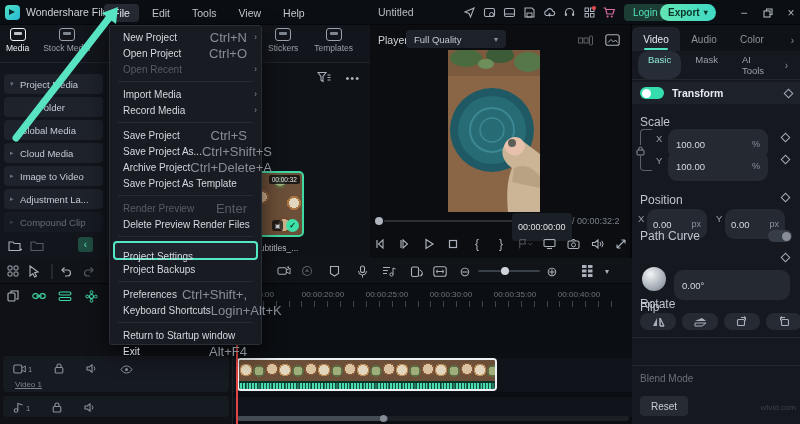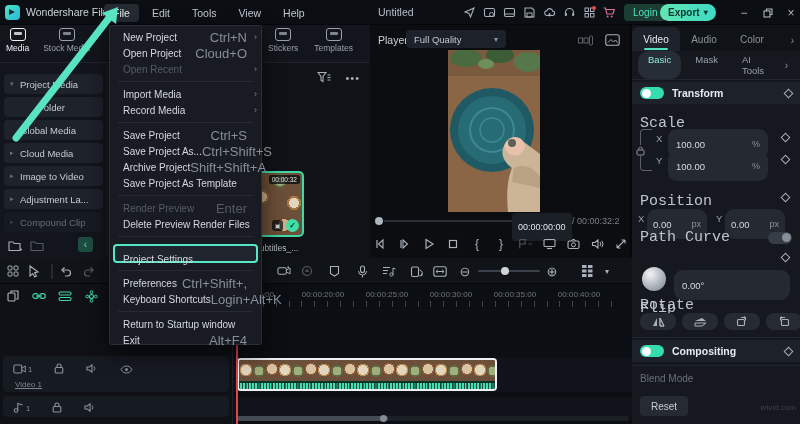--- a/index.html
+++ b/index.html
@@ -87,21 +87,21 @@
   .stab.active { background:#272d36; color:#8ee9d2; }
   .sec-row { position:absolute; left:0; width:168px; height:22px; background:#1d222a; display:flex; align-items:center; padding:0 8px; gap:8px; }
   .sec-title { font-size:10.5px; font-weight:bold; color:#e6eaee; }
   .toggle { width:24px; height:12px; border-radius:6px; position:relative; flex:none; }
   .toggle.on { background:#35dcae; }
   .toggle.on:after { content:""; position:absolute; left:1.5px; top:1.5px; width:9px; height:9px; border-radius:50%; background:#fff; }
   .toggle.off { background:#373d46; }
   .toggle.off:after { content:""; position:absolute; right:1.5px; top:1.5px; width:9px; height:9px; border-radius:50%; background:#878e98; }
   .diamond { width:7px; height:7px; border:1.2px solid #a7aeb8; transform:rotate(45deg); flex:none; }
   .ml-auto { margin-left:auto; }
-  .ilabel { font-size:15px; color:#bfc5cd;font-family:Liberation Mono, monospace; }
+  .ilabel { font-size:12px; color:#bfc5cd; }
   .dimlabel { font-size:10px; color:#6a707a; }
   .ifield { height:30px; background:#242932; border-radius:9px; display:flex; align-items:center; justify-content:space-between; padding:0 8px; font-size:9.5px; color:#d7dbe1; }
   .ifield .unit { color:#8b929c; font-size:9px; }
   .axis { font-size:9.5px; color:#9aa1ab; }
   .lockwrap { position:absolute; left:8px; top:0px; width:12px; height:42px; border-left:1px solid #5a6169; border-top:1px solid #5a6169; border-bottom:1px solid #5a6169; border-radius:4px 0 0 4px; }
   .lock-ico { position:absolute; left:-6px; top:15px; width:11px; height:11px; background:#15181e; color:#8b929c; font-size:8px; display:flex; align-items:center; justify-content:center; }
   .fbtn { width:36px; height:17px; background:#262b33; border-radius:8px; display:flex; align-items:center; justify-content:center; color:#aab1ba; }
   .dial { width:24px; height:24px; border-radius:50%; background:radial-gradient(circle at 35% 30%,#f2f4f6,#9aa2ac 70%,#6c737d); }
   .reset-btn { position:absolute; left:8px; top:371px; height:20px; padding:0 11px; background:#262b33; border-radius:4px; color:#c9ced6; font-size:10px; display:flex; align-items:center; }
   .watermark { position:absolute; right:4px; top:378px; font-size:8px; color:#3c424a; }
@@ -159,21 +159,21 @@
 
   
   .file-menu { position:absolute; left:109px; top:25px; width:153px; height:320px; background:#181b21; border:1px solid #2a2e36; border-radius:3px; box-shadow:0 8px 22px rgba(0,0,0,.6); z-index:40; padding-top:3px; }
   .fm-item { display:flex; align-items:center; height:16px; padding:0 14px 0 13px; position:relative; }
   .fm-label { font-size:10px; color:#d4d9df; white-space:nowrap; }
   .fm-sc { margin-left:auto; font-size:13px; color:#878e98; white-space:nowrap; }
   .fm-caret { position:absolute; right:4px; color:#878e98; font-size:9px; opacity:0; }
   .fm-caret.show { opacity:1; }
   .fm-item.disabled .fm-label, .fm-item.disabled .fm-sc { color:#565c65; }
   .fm-item.divider { height:1px; background:#262b33; margin:4px 8px; padding:0; }
-  .fm-item.highlight { height:19px; margin:7px 3px; padding:12px 11px 0 10px; border-radius:4px; box-shadow:inset 0 0 0 2px #54e8c7; background:#20242c; }
+  .fm-item.highlight { height:19px; margin:1px 3px; padding:12px 11px 0 10px; border-radius:4px; box-shadow:inset 0 0 0 2px #54e8c7; background:#20242c; }
 
   
   .annot { position:absolute; left:0; top:0; z-index:60; pointer-events:none; }
 </style>
 </head>
 <body>
 
 <div class="app">
 
   <div class="topbar">
@@ -562,25 +562,20 @@
         </span>
       <span class="fbtn">
           <svg width="12" height="11" viewBox="0 0 12 11">
             <rect x="3.5" y="3.5" width="7" height="6" rx="1" fill="none" stroke="#aab1ba" stroke-width="1.1"></rect>
             <path d="M7 1.5H2.5v3 M4 0.5L2.5 1.5l1.5 1" fill="none" stroke="#aab1ba" stroke-width="1"></path>
           </svg>
         </span>
     </div>
 
     <div class="divline" style="top:312px;"></div>
-    <div class="sec-row" style="top:315px;">
-      <span class="toggle on"></span>
-      <span class="sec-title">Compositing</span>
-      <span class="diamond ml-auto"></span>
-    </div>
     <div class="divline" style="top:340px;"></div>
     <div class="abs dimlabel" style="left:8px; top:348px;">Blend Mode</div>
     <div class="reset-btn">Reset</div>
     <div class="watermark">wtvid.com</div>
   </div>
 
   <div class="toolbar">
     <span class="tool" style="left:6px;">
         <svg width="12" height="12" viewBox="0 0 12 12">
           <rect x="1" y="1" width="4" height="4" rx="1" fill="none" stroke="#a9b0b9" stroke-width="1"></rect>
@@ -774,21 +769,21 @@
   <div class="file-menu">
 
       <div class="fm-item">
         <span class="fm-label">New Project</span>
         <span class="fm-sc">Ctrl+N</span>
         <span class="fm-caret show">›</span>
       </div>
 
       <div class="fm-item">
         <span class="fm-label">Open Project</span>
-        <span class="fm-sc">Cloud+O</span>
+        <span class="fm-sc">Ctrl+O</span>
         <span class="fm-caret">›</span>
       </div>
 
       <div class="fm-item disabled">
         <span class="fm-label">Open Recent</span>
         <span class="fm-sc"></span>
         <span class="fm-caret show">›</span>
       </div>
 
       <div class="fm-item divider">
@@ -822,21 +817,21 @@
       </div>
 
       <div class="fm-item">
         <span class="fm-label">Save Project As...</span>
         <span class="fm-sc">Ctrl+Shift+S</span>
         <span class="fm-caret">›</span>
       </div>
 
       <div class="fm-item">
         <span class="fm-label">Archive Project</span>
-        <span class="fm-sc">Shift+Shift+A</span>
+        <span class="fm-sc">Ctrl+Delete+A</span>
         <span class="fm-caret">›</span>
       </div>
 
       <div class="fm-item">
         <span class="fm-label">Save Project As Template</span>
         <span class="fm-sc"></span>
         <span class="fm-caret">›</span>
       </div>
 
       <div class="fm-item divider">
@@ -862,20 +857,25 @@
         <span class="fm-sc"></span>
         <span class="fm-caret">›</span>
       </div>
 
       <div class="fm-item highlight">
         <span class="fm-label">Project Settings</span>
         <span class="fm-sc"></span>
         <span class="fm-caret">›</span>
       </div>
 
+      <div class="fm-item">
+        <span class="fm-label">Project Backups</span>
+        <span class="fm-sc"></span>
+        <span class="fm-caret">›</span>
+      </div>
 
       <div class="fm-item divider">
         <span class="fm-label"></span>
         <span class="fm-sc"></span>
         <span class="fm-caret">›</span>
       </div>
 
       <div class="fm-item">
         <span class="fm-label">Preferences</span>
         <span class="fm-sc">Ctrl+Shift+,</span>

